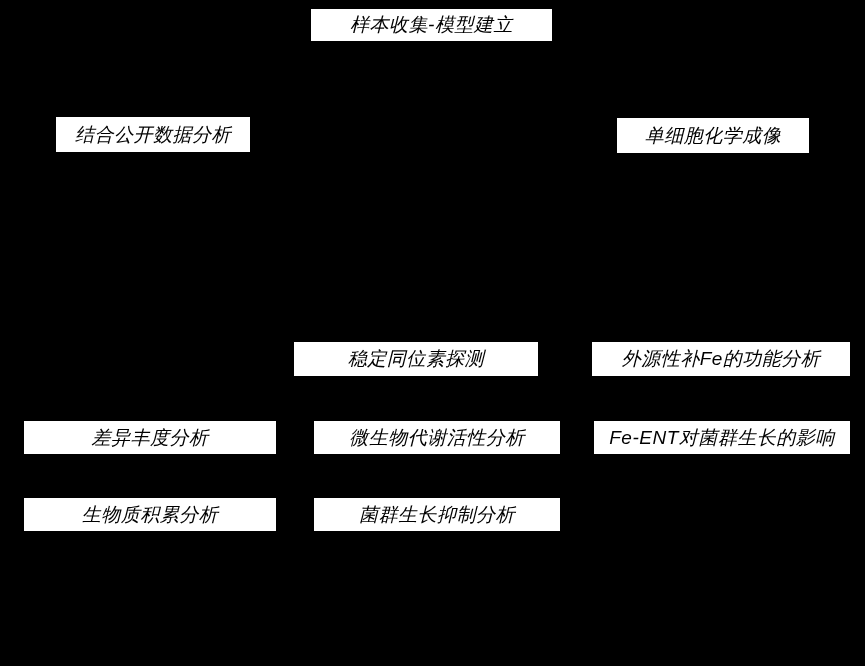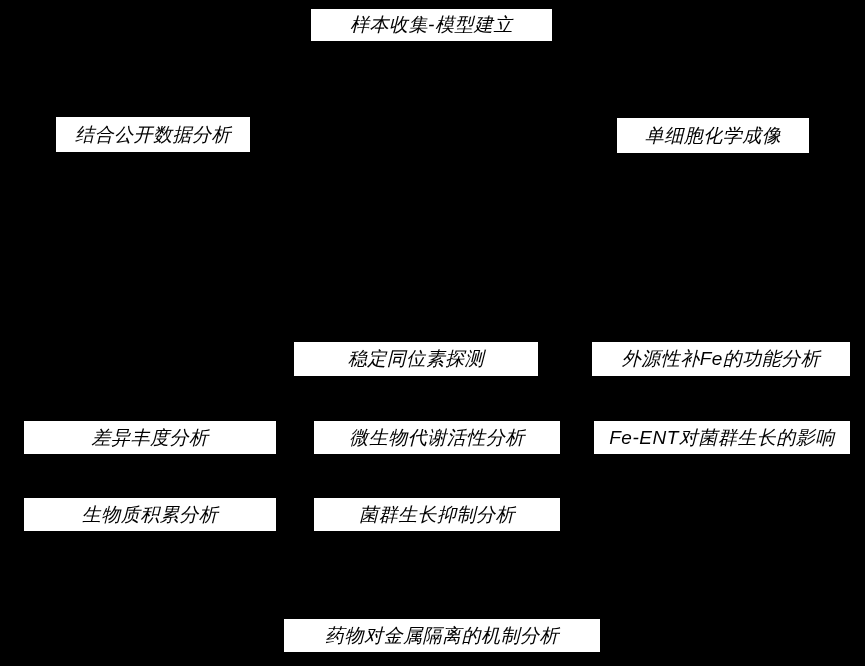--- a/index.html
+++ b/index.html
@@ -122,17 +122,14 @@
 
   <div class="node" style="left:22px; top:496px; width:256px; height:37px">
     <span>生物质积累分析</span>
   </div>
 
   <div class="node" style="left:312px; top:496px; width:250px; height:37px">
     <span>菌群生长抑制分析</span>
   </div>
 
 
-  <div class="node" style="left:282px; top:617px; width:320px; height:37px">
-    <span>药物对金属隔离的机制分析</span>
-  </div>
 
 </div>
 
 </body></html>

